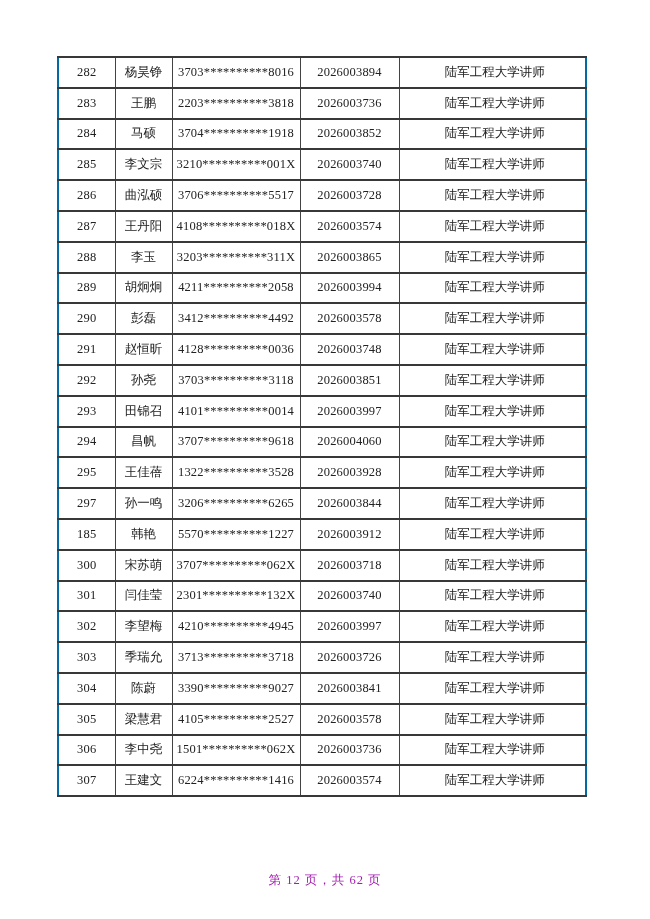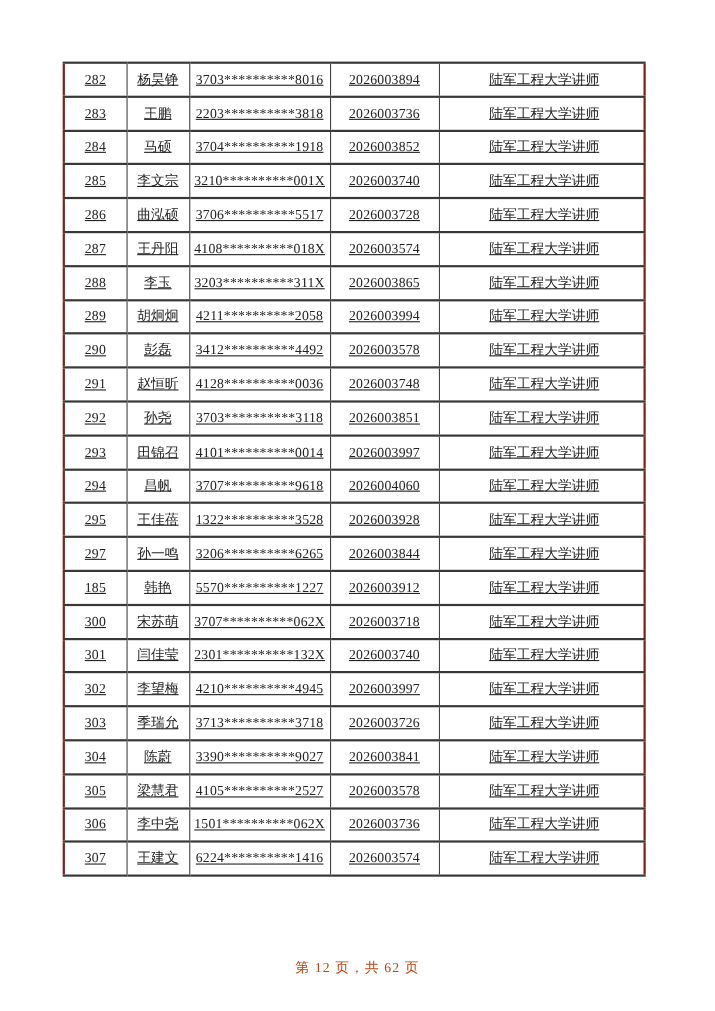--- a/index.html
+++ b/index.html
@@ -27,22 +27,21 @@
     border-collapse: collapse;
     table-layout: fixed;
     font-size: 12.5px;
   }
   table.roster col.c-no    { width: 57px; }
   table.roster col.c-name  { width: 57px; }
   table.roster col.c-id    { width: 128px; }
   table.roster col.c-code  { width: 99px; }
   table.roster col.c-title { width: 187px; }
   table.roster {
-    border: 2px solid #7f1d1d;
-    text-decoration: underline;
+    border: 2px solid #0369a1;
   }
   table.roster td {
     height: 28.8px;
     padding: 0;
     border-left: 1px solid #434343;
     border-right: 1px solid #434343;
     border-top: 2px solid #383838;
     border-bottom: 2px solid #383838;
     text-align: center;
     vertical-align: middle;
@@ -59,21 +58,21 @@
     font-family: "Liberation Serif", "DejaVu Serif", serif;
     letter-spacing: 0.2px;
   }
   .footer {
     position: absolute;
     left: 0;
     top: 872px;
     width: 650px;
     text-align: center;
     font-size: 12.5px;
-    color: #c2410c;
+    color: #a21caf;
     letter-spacing: 1px;
   }
 </style>
 </head>
 <body>
 
 <div class="page">
 
   <table class="roster">
     <colgroup>

